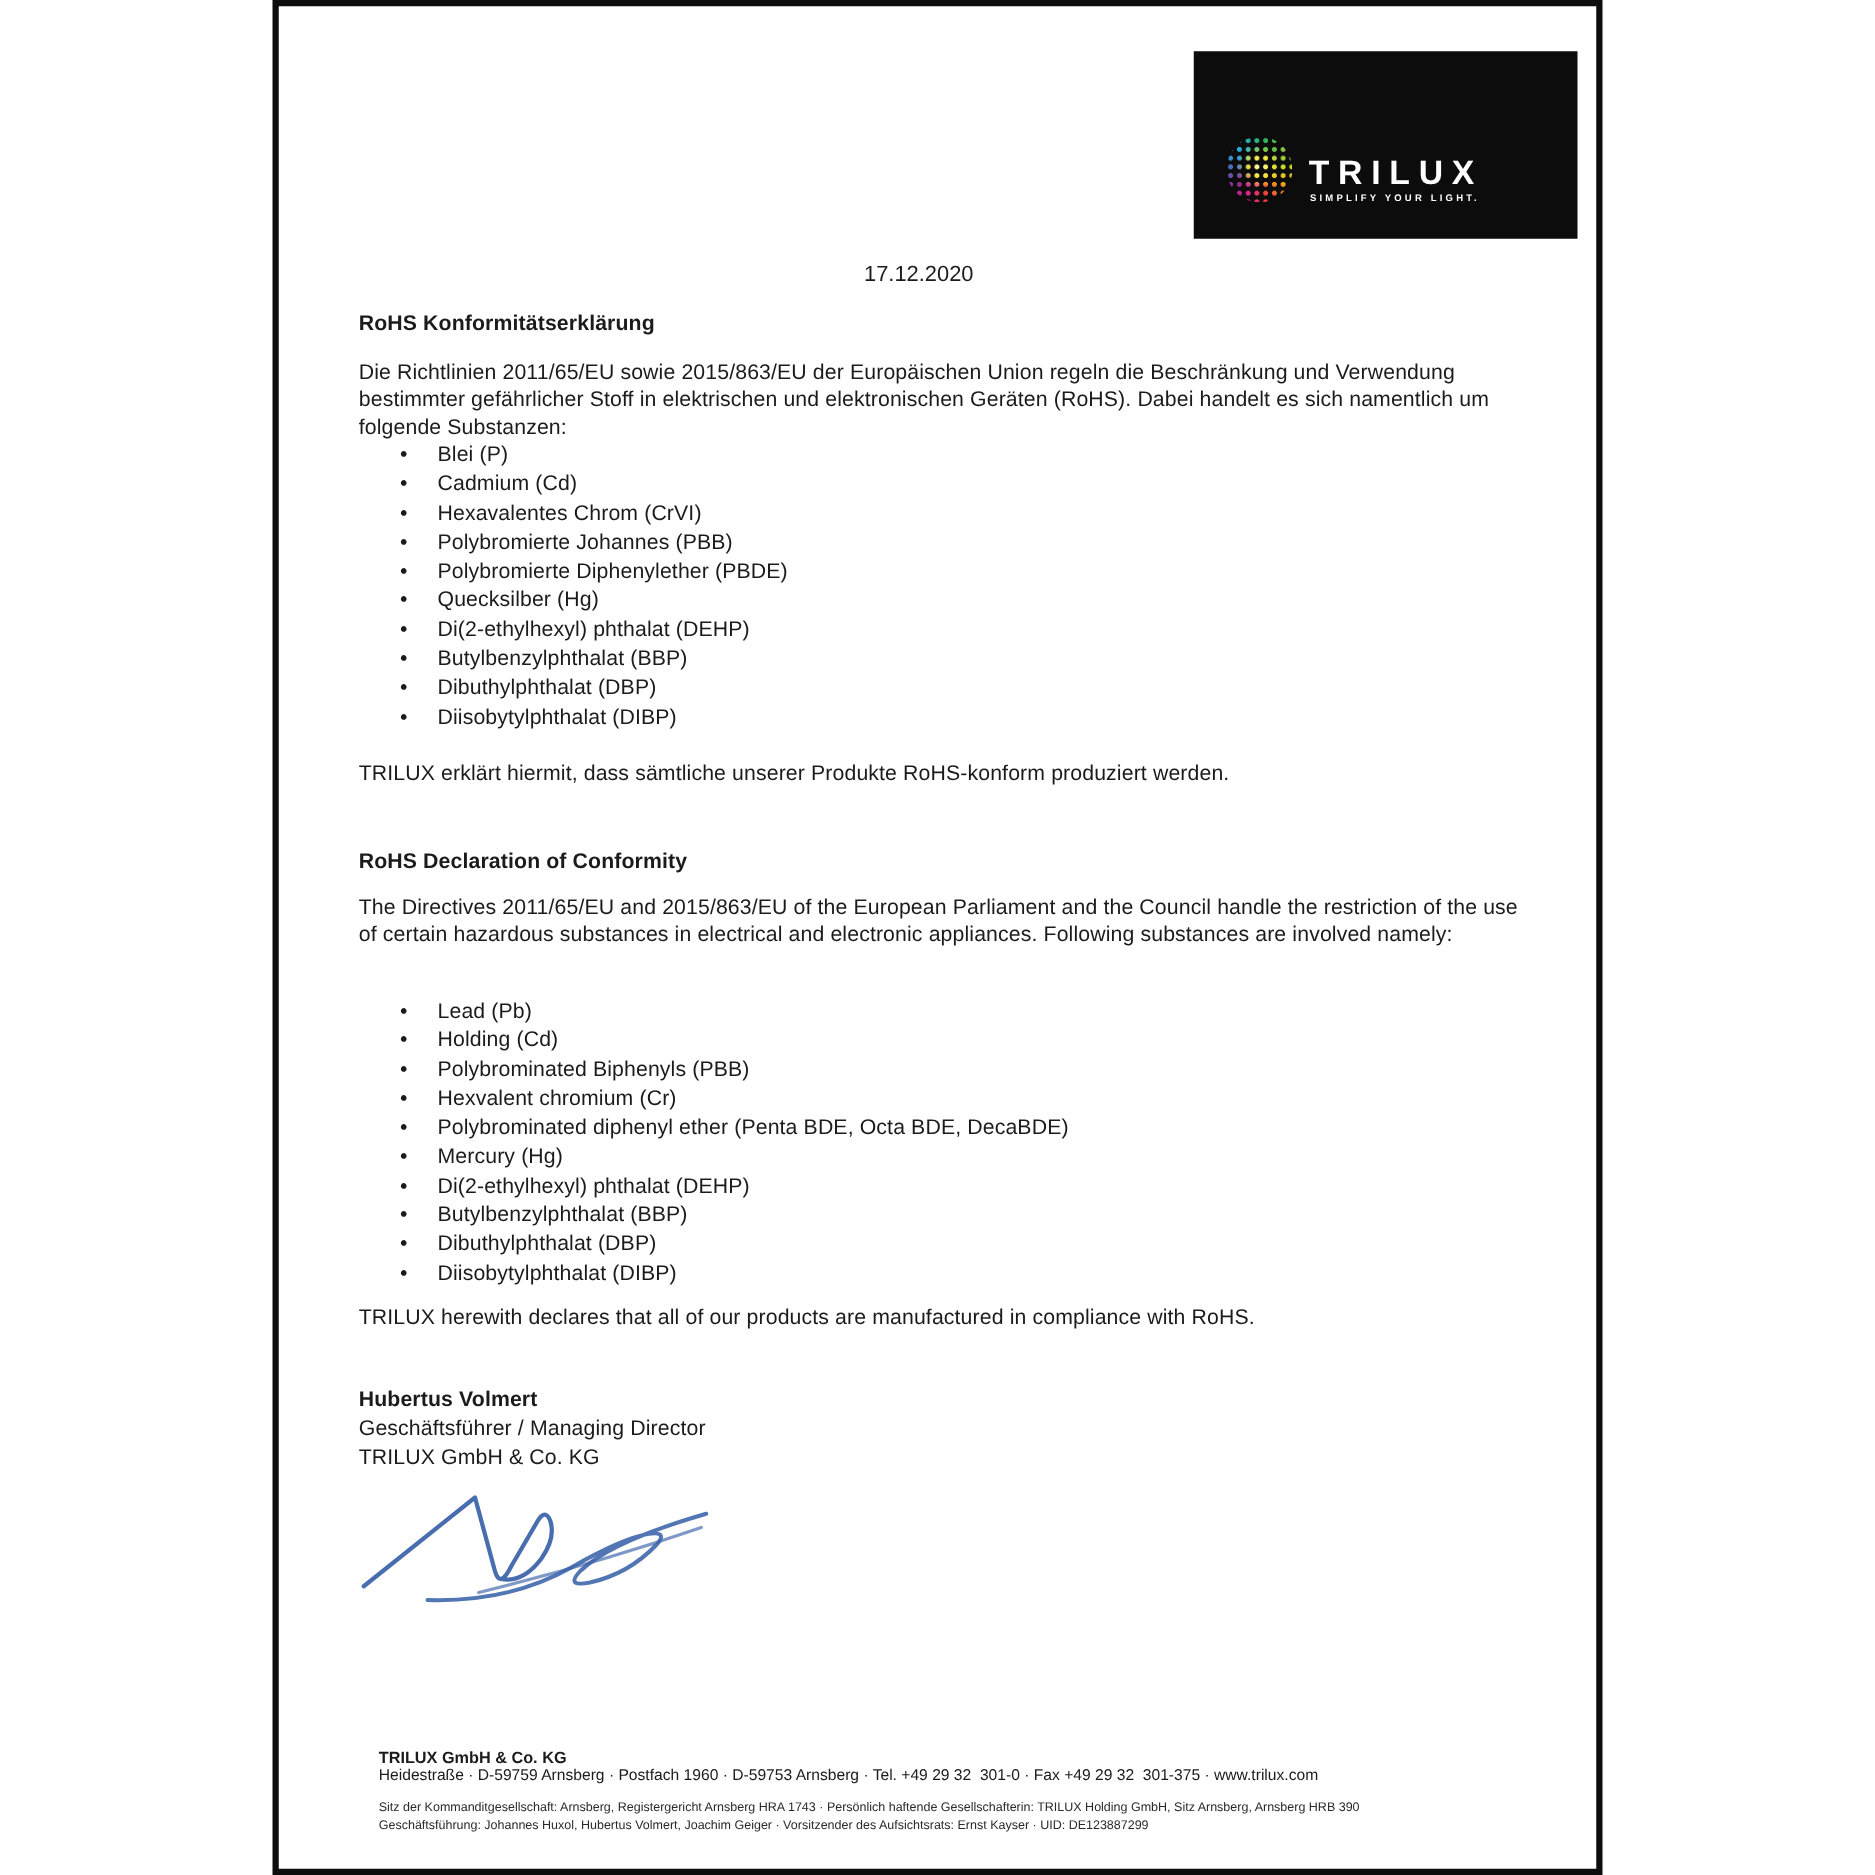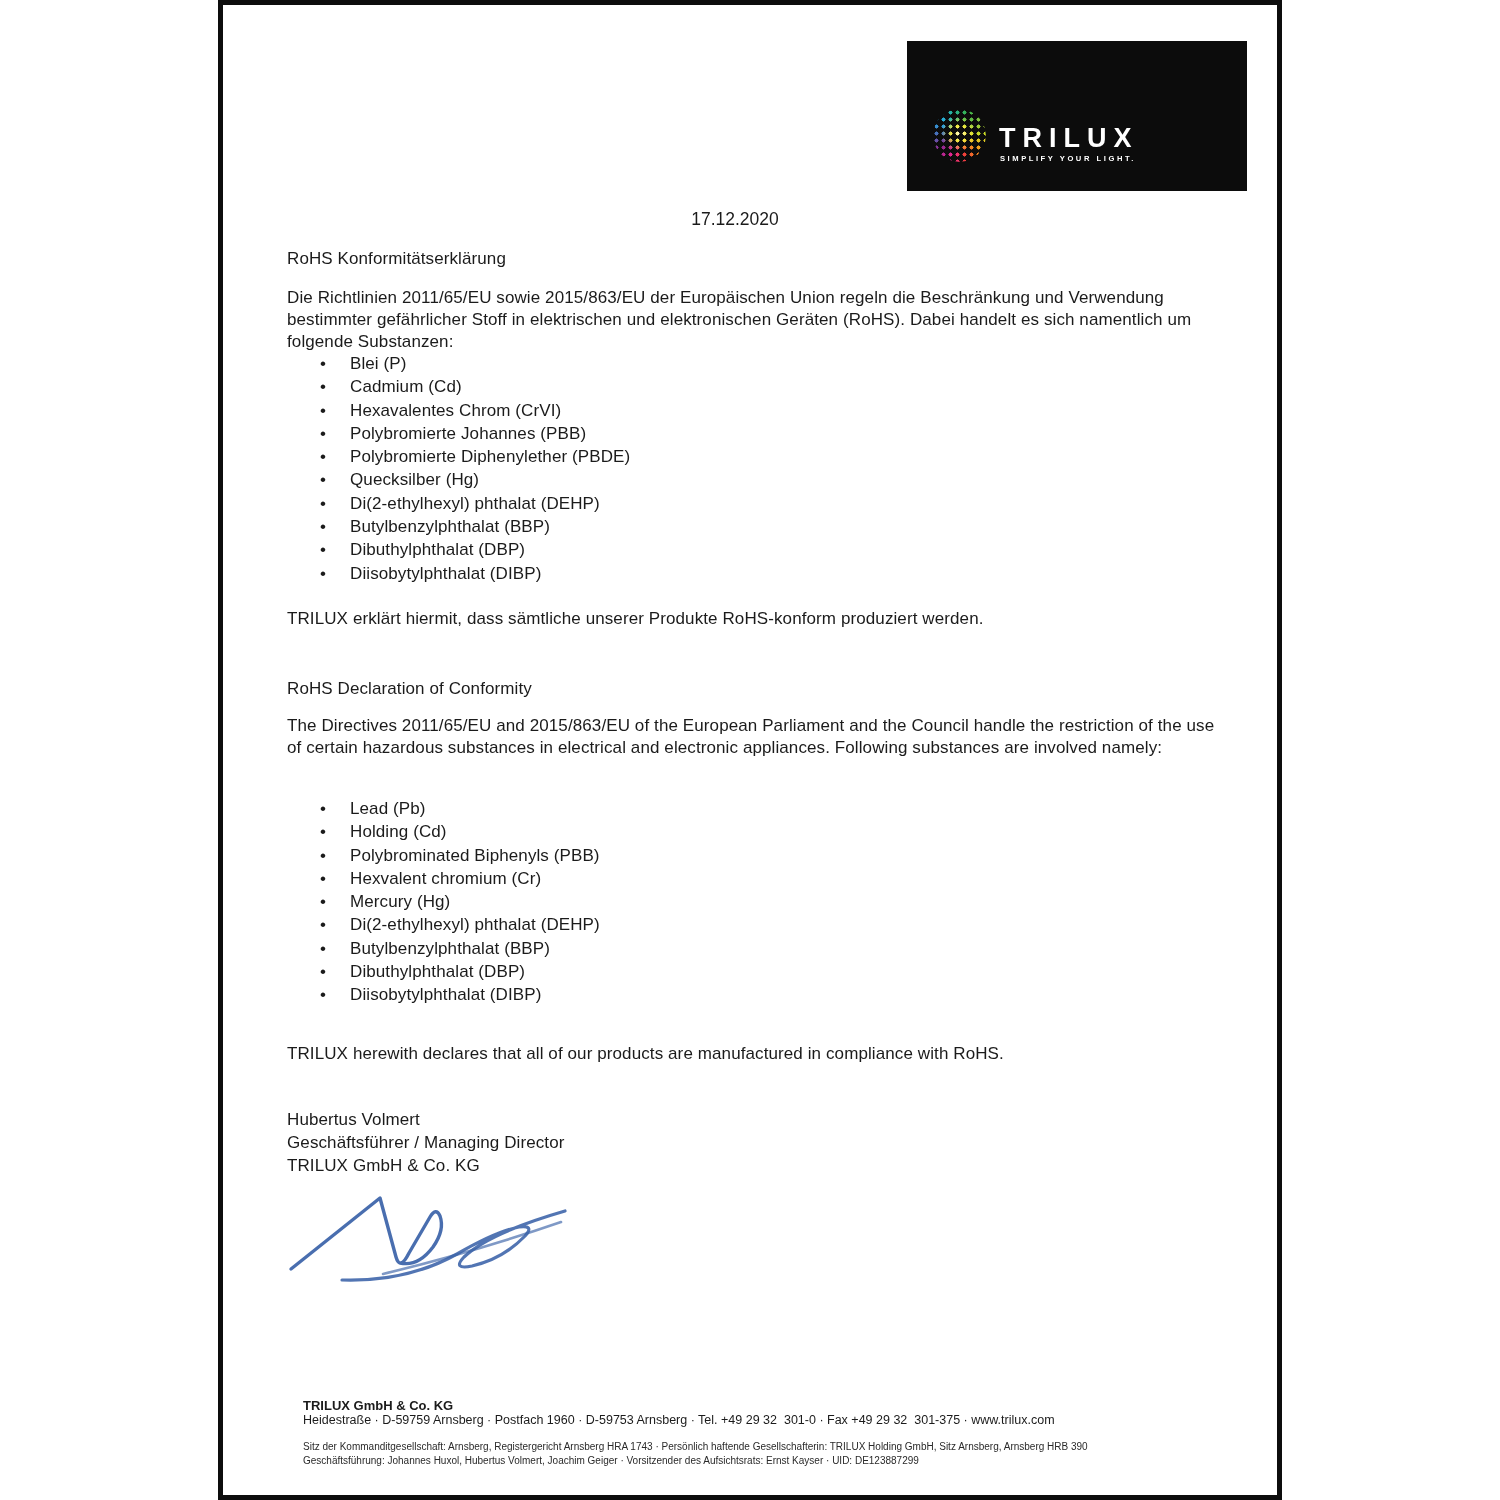--- a/index.html
+++ b/index.html
@@ -3,23 +3,23 @@
 <meta charset="utf-8">
 <style>
   html,body{margin:0;padding:0;background:#ffffff;}
   body{width:1500px;height:1500px;position:relative;overflow:hidden;
        font-family:"Liberation Sans",sans-serif;color:#1b1b1b;
        -webkit-font-smoothing:antialiased;}
   .page{position:absolute;left:218px;top:0;width:1064px;height:1500px;
         box-sizing:border-box;border:5px solid #0d0d0d;background:#fff;}
   .abs{position:absolute;}
   .txt{left:64px;width:930px;font-size:17px;line-height:21.8px;letter-spacing:.1px;}
-  .bold{font-weight:normal;}
+  .bold{font-weight:bold;}
   
-  .logo-box{left:684px;top:36px;width:340px;height:150px;background:#0c0c0c;}
+  .logo-box{left:732px;top:36px;width:307px;height:150px;background:#0c0c0c;}
   .globe{position:absolute;left:26px;top:68px;width:53px;height:53px;border-radius:50%;
          background:
            radial-gradient(circle at 50% 46%, #fffbc8 0%, #f4e83c 20%, rgba(244,232,60,0) 46%),
            conic-gradient(from 200deg, #ec268f, #92278f, #4b6cb7, #27aae1, #25b09b, #37b34a, #8dc63f, #d7df23, #f7941d, #ef4136, #ec268f);
          -webkit-mask-image:radial-gradient(circle, #000 38%, transparent 44%);
          -webkit-mask-size:7px 7px;
          mask-image:radial-gradient(circle, #000 38%, transparent 44%);
          mask-size:7px 7px;}
   .brand{position:absolute;left:92px;top:84px;color:#fff;font-weight:bold;
          font-size:27px;letter-spacing:7px;line-height:26px;white-space:nowrap;}
@@ -68,20 +68,21 @@
   </ul>
   <div class="abs txt" style="top:603px">TRILUX erklärt hiermit, dass sämtliche unserer Produkte RoHS-konform produziert werden.</div>
 
   <div class="abs txt bold" style="top:673px">RoHS Declaration of Conformity</div>
   <div class="abs txt" style="top:710px">The Directives 2011/65/EU and 2015/863/EU of the European Parliament and the Council handle the restriction of the use of certain hazardous substances in electrical and electronic appliances. Following substances are involved namely:</div>
   <ul class="abs subst" style="left:64px;top:792px;width:930px">
     <li>Lead (Pb)</li>
     <li>Holding (Cd)</li>
     <li>Polybrominated Biphenyls (PBB)</li>
     <li>Hexvalent chromium (Cr)</li>
+    <li>Polybrominated diphenyl ether (Penta BDE, Octa BDE, DecaBDE)</li>
     <li>Mercury (Hg)</li>
     <li>Di(2-ethylhexyl) phthalat (DEHP)</li>
     <li>Butylbenzylphthalat (BBP)</li>
     <li>Dibuthylphthalat (DBP)</li>
     <li>Diisobytylphthalat (DIBP)</li>
   </ul>
   <div class="abs txt" style="top:1038px">TRILUX herewith declares that all of our products are manufactured in compliance with RoHS.</div>
 
   <div class="abs txt sig-block">
     <div class="bold">Hubertus Volmert</div>

